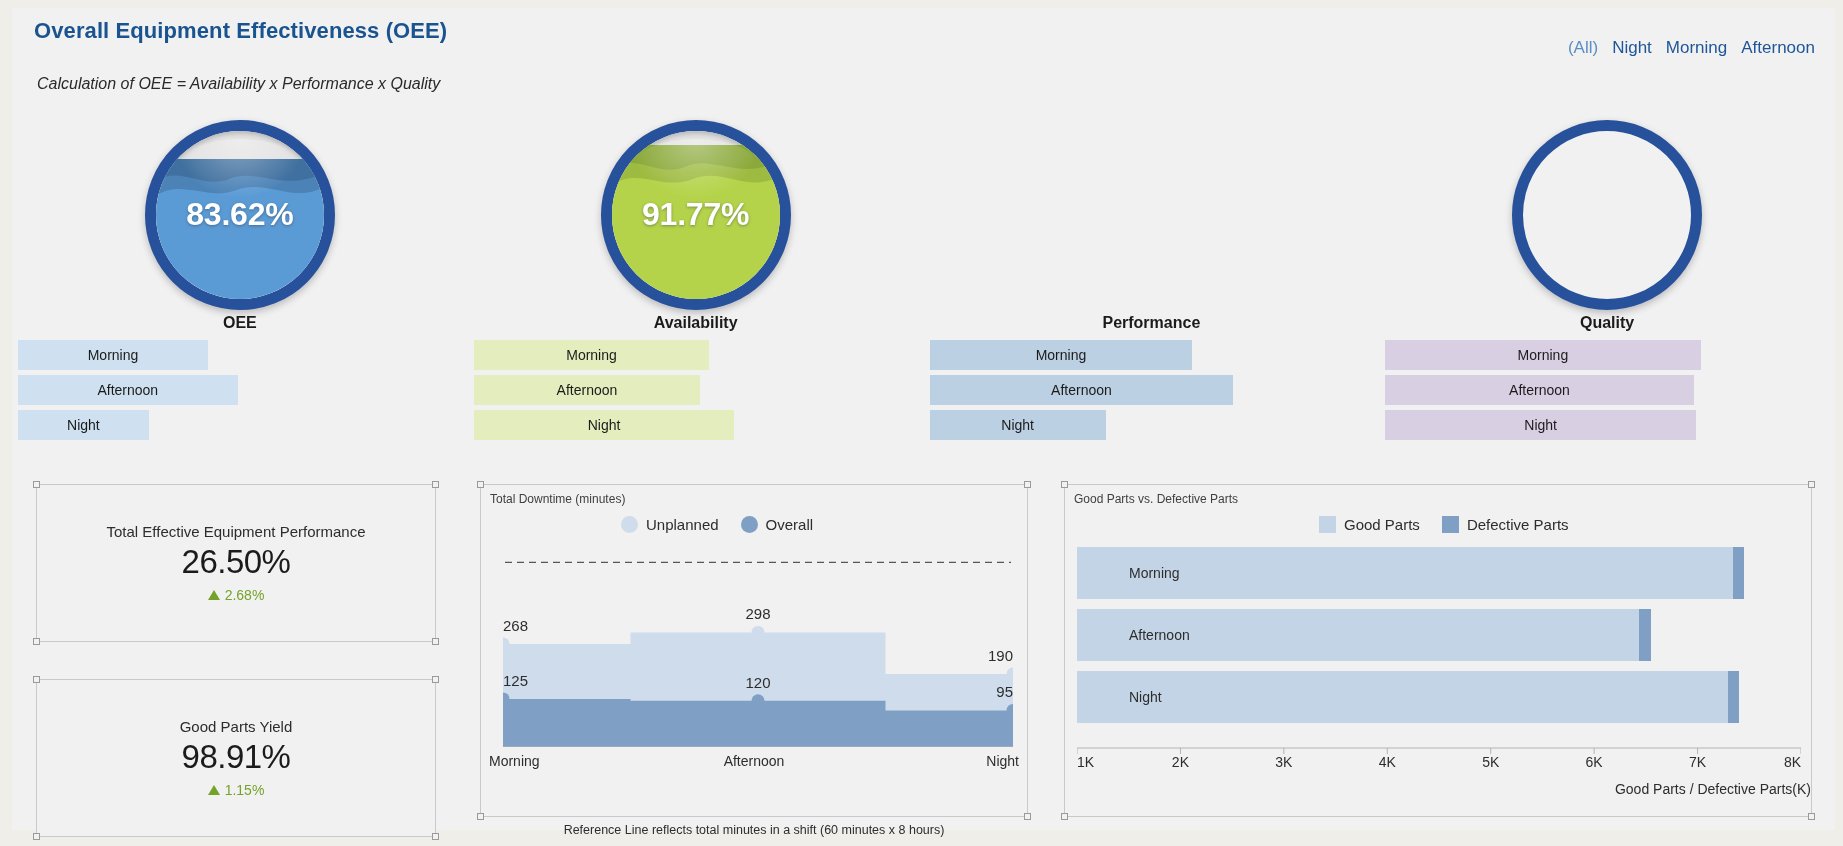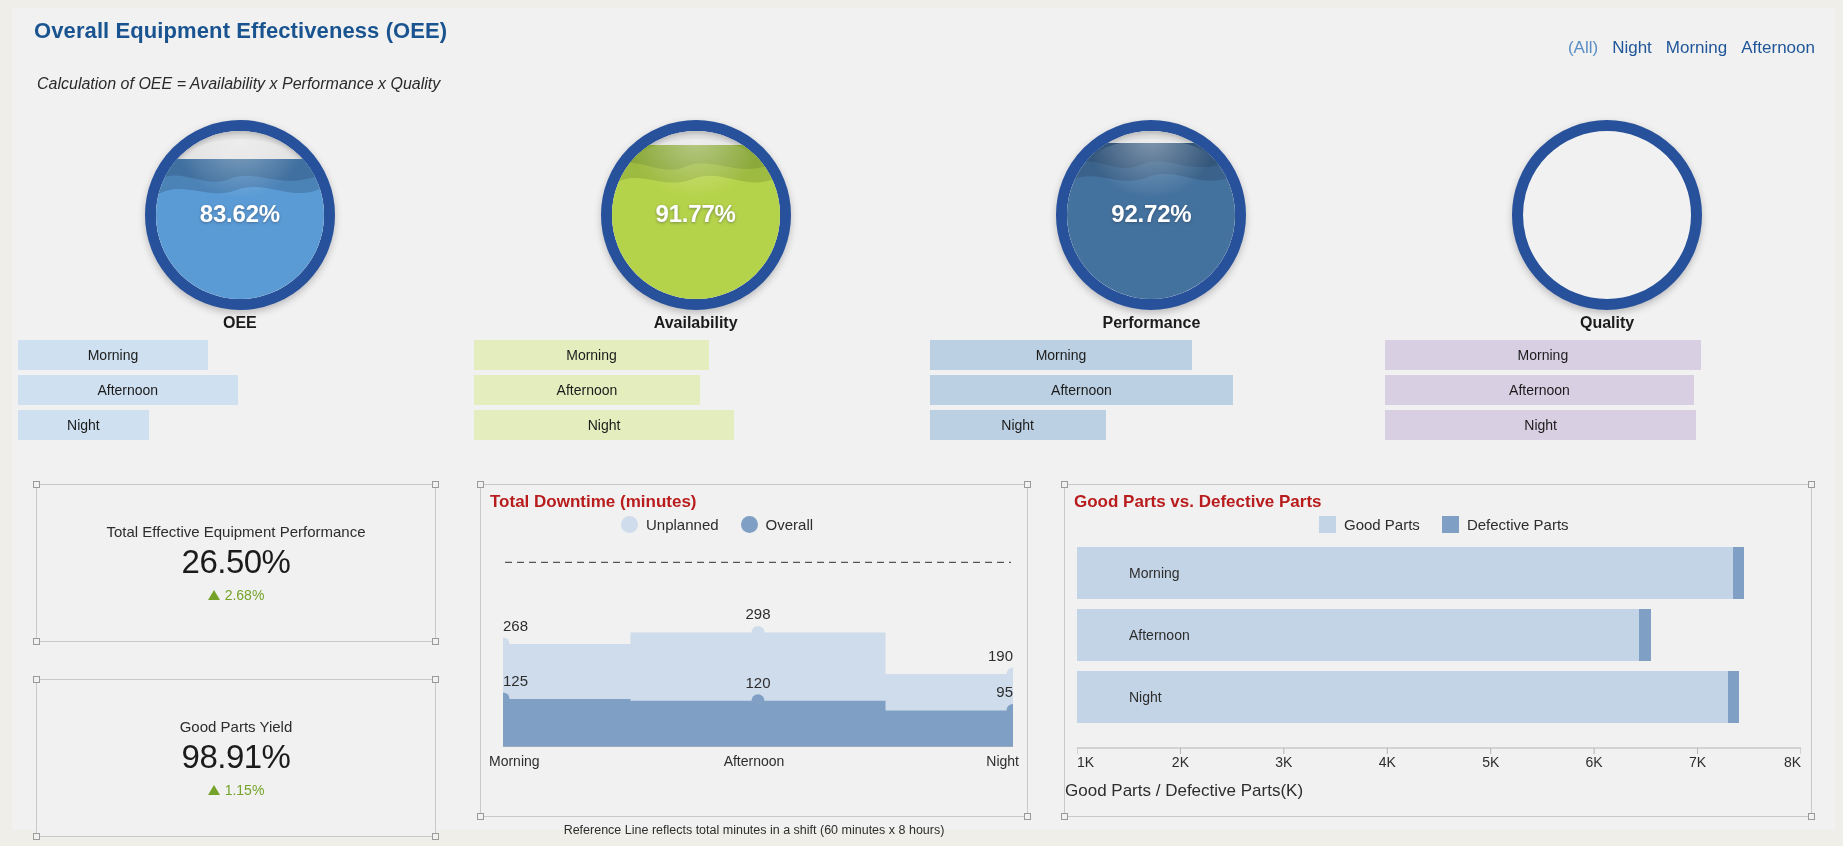--- a/index.html
+++ b/index.html
@@ -120,21 +120,21 @@
     border-radius: 50%;
     background: radial-gradient(ellipse at 50% 0%, rgba(255,255,255,0.38), rgba(255,255,255,0) 72%);
     pointer-events: none;
   }
   .gauge-value {
     position: absolute;
     left: 0; right: 0;
     top: 50%;
     transform: translateY(-52%);
     text-align: center;
-    font-size: 24px;
+    font-size: 32px;
     font-weight: bold;
     color: #ffffff;
     text-shadow: 0 1px 3px rgba(40,50,70,0.45);
     letter-spacing: -0.2px;
   }
   .gauge-title {
     position: absolute;
     left: 0; right: 0;
     top: 206px;
     text-align: center;
@@ -201,42 +201,42 @@
     width: 0; height: 0;
     border-left: 6px solid transparent;
     border-right: 6px solid transparent;
     border-bottom: 10px solid #75a329;
   }
 
   .panel-title {
     position: absolute;
     left: 9px;
     top: 7px;
-    font-size: 17px;
-    font-weight: bold;
-    color: #b91c1c;
+    font-size: 12px;
+    font-weight: normal;
+    color: #404040;
   }
   .panel-legend {
     position: absolute;
     top: 31px;
     display: flex;
     align-items: center;
     gap: 10px;
     font-size: 15px;
     color: #2d2d2d;
   }
   .panel-legend .lg { display: flex; align-items: center; gap: 8px; margin-right: 12px; }
   .sw-circle { width: 17px; height: 17px; border-radius: 50%; display: block; }
   .sw-square { width: 17px; height: 17px; display: block; }
 
   .axis-label {
     position: absolute;
     left: 0; right: 0;
-    text-align: left;
-    font-size: 17px;
+    text-align: right;
+    font-size: 14px;
     color: #2d2d2d;
   }
   .caption {
     position: absolute;
     left: 0; right: 0;
     text-align: center;
     font-size: 12.5px;
     color: #2d2d2d;
   }
   .tick-label { position: absolute; font-size: 14px; color: #2d2d2d; }
@@ -315,33 +315,20 @@
             <div style="position: absolute; left: 6px; top: 0px; bottom: 0px; background: rgb(227, 237, 189); width: calc(51% - 6px);"></div>
             <span style="position: absolute; left: 6px; top: 50%; transform: translateY(-50%); text-align: center; width: calc(51% - 6px);">Afternoon</span>
           </div>
           <div class="shift-bar">
             <div style="position: absolute; left: 6px; top: 0px; bottom: 0px; background: rgb(227, 237, 189); width: calc(58.5% - 6px);"></div>
             <span style="position: absolute; left: 6px; top: 50%; transform: translateY(-50%); text-align: center; width: calc(58.5% - 6px);">Night</span>
           </div>
         </div>
       </div>
       <div class="gauge-cell" style="left: 911.5px; width: 455.75px;">
-        <div class="gauge-wrap">
-          <div class="gauge-ring"></div>
-          <div class="gauge-inner">
-            <div class="gauge-liquid" style="height: 92.72%; background: rgb(68, 114, 158);">
-              <svg viewBox="0 0 100 100" preserveAspectRatio="none">
-                <path d="M0,16 C14,4 28,22 44,14 C60,6 76,24 100,10 L100,0 L0,0 Z" fill="#33567a" opacity="0.95"></path>
-                <path d="M0,26 C16,14 30,30 48,22 C66,14 82,32 100,20 L100,0 L0,0 Z" fill="#33567a" opacity="0.55"></path>
-              </svg>
-            </div>
-            <div class="gauge-gloss"></div>
-            <div class="gauge-value">92.72%</div>
-          </div>
-        </div>
         <div class="gauge-title">Performance</div>
         <div class="shift-bars" style="width: 455.75px;">
           <div class="shift-bar">
             <div style="position: absolute; left: 6px; top: 0px; bottom: 0px; background: rgb(188, 208, 227); width: calc(59% - 6px);"></div>
             <span style="position: absolute; left: 6px; top: 50%; transform: translateY(-50%); text-align: center; width: calc(59% - 6px);">Morning</span>
           </div>
           <div class="shift-bar">
             <div style="position: absolute; left: 6px; top: 0px; bottom: 0px; background: rgb(188, 208, 227); width: calc(68% - 6px);"></div>
             <span style="position: absolute; left: 6px; top: 50%; transform: translateY(-50%); text-align: center; width: calc(68% - 6px);">Afternoon</span>
           </div>

